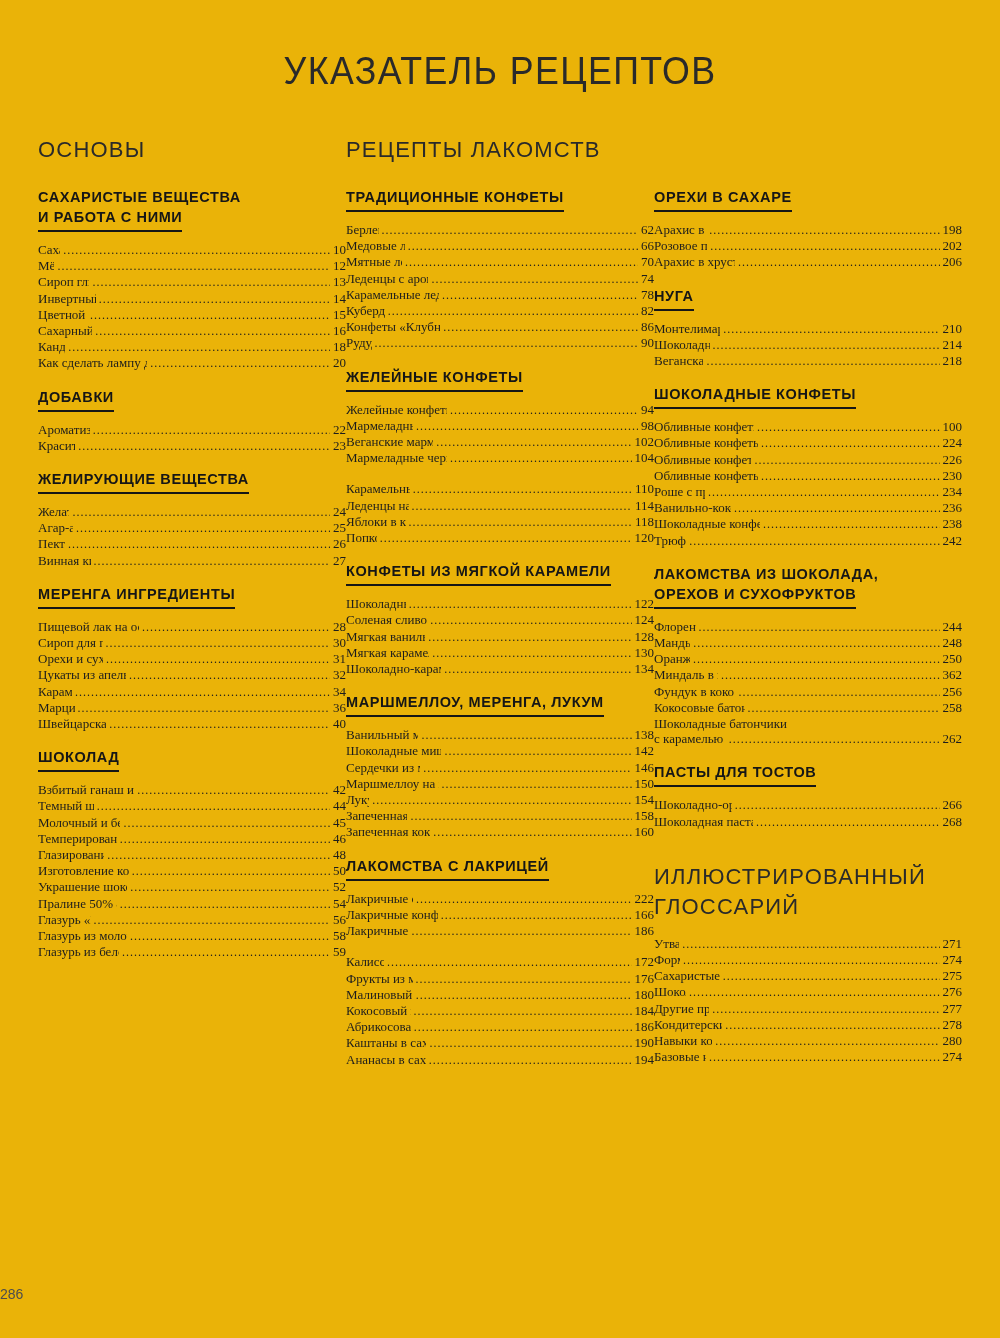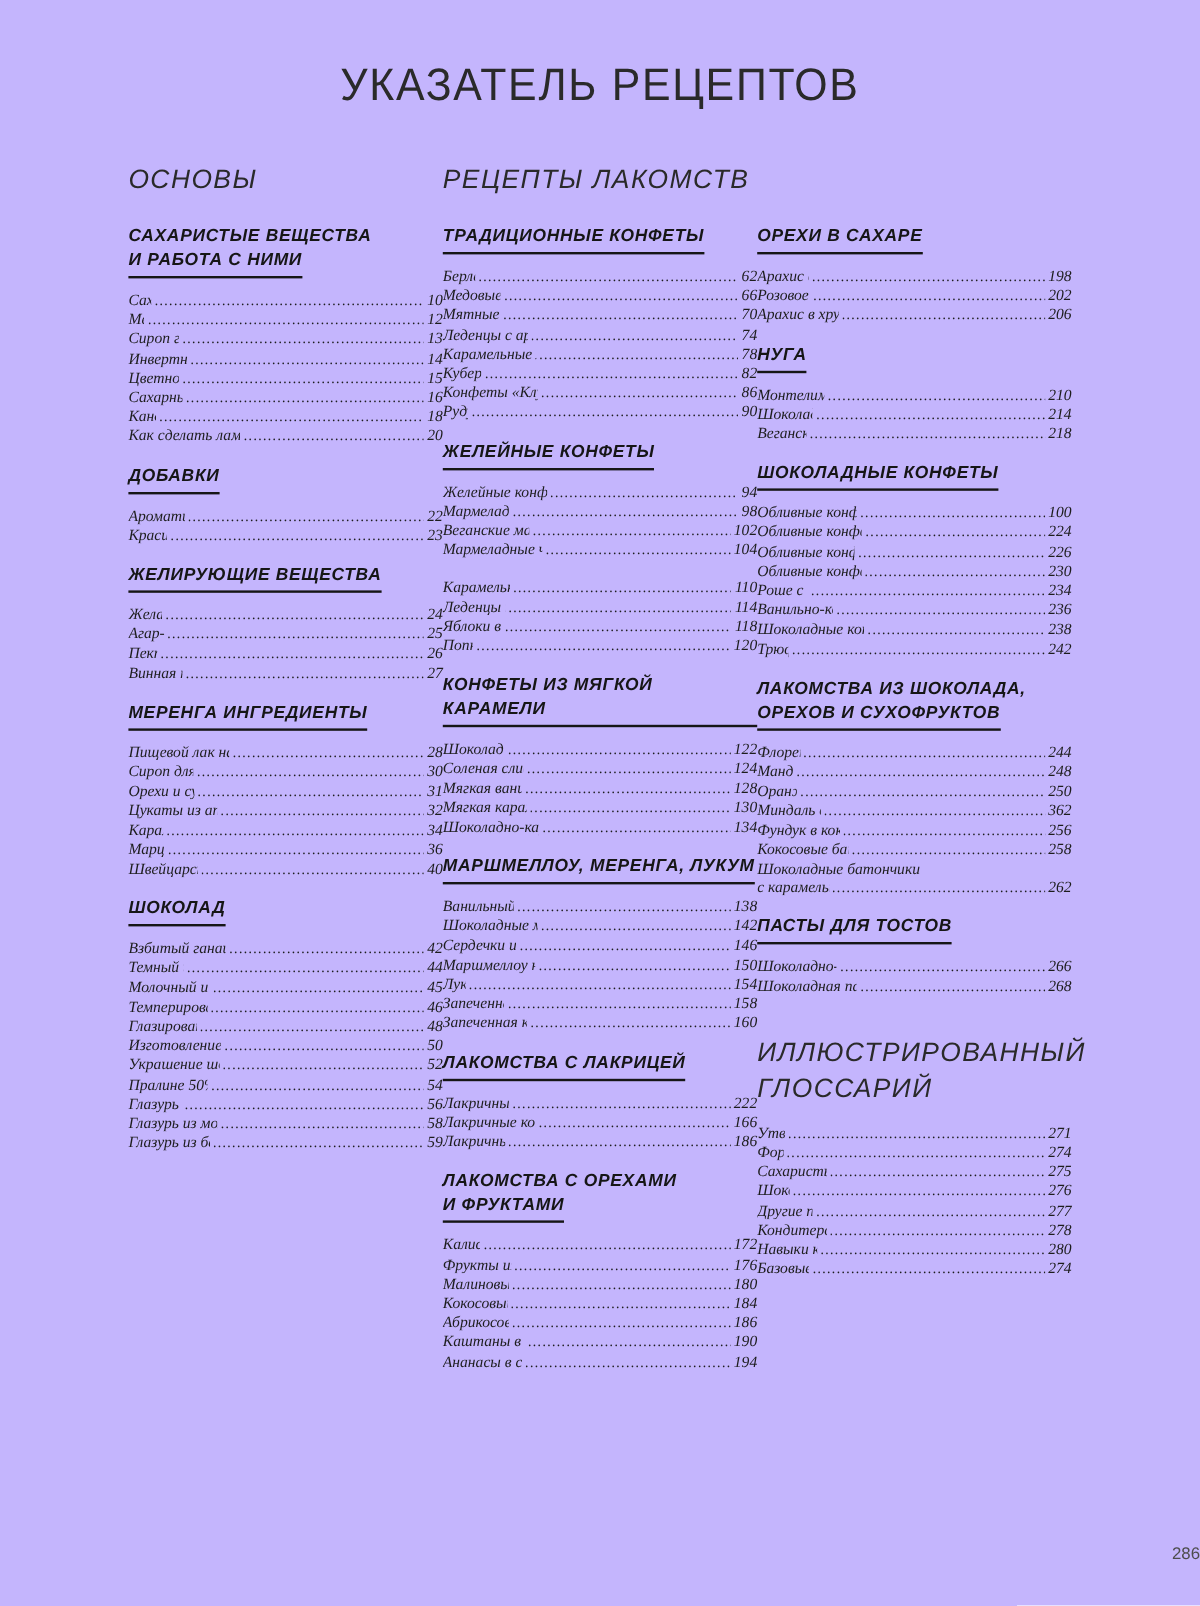--- a/index.html
+++ b/index.html
@@ -1,28 +1,28 @@
 <!DOCTYPE html>
 <html><head>
 <meta charset="utf-8">
 <style>
   html,body { margin:0; padding:0; background:#ffffff; }
   .page {
     position:relative; width:1000px; height:1338px; box-sizing:border-box;
-    margin:0 auto; padding:0 107px; background:#c4b5fd;
+    margin:0 auto; padding:0 38px; background:#eab308;
     font-family:"Liberation Serif", serif; color:#1d1d1d; overflow:hidden;
   }
   .page-title {
     font-family:"Liberation Sans", sans-serif; font-weight:300;
     font-size:38px; letter-spacing:1.5px; color:#2a2a2a;
     text-align:center; margin:0; padding-top:50px;
     transform:scaleX(0.94); transform-origin:center;
     white-space:nowrap;
   }
-  .columns { display:flex; margin-top:44px;font-style:italic; }
+  .columns { display:flex; margin-top:44px; }
   .column { flex:1 1 0; min-width:0; }
   .column-heading {
     font-family:"Liberation Sans", sans-serif; font-weight:400;
     font-size:22px; letter-spacing:1.2px; color:#2a2a2a;
     height:28px; margin-bottom:22px; white-space:nowrap;
   }
   .toc-section { margin-bottom:15px; }
   .section-title {
     font-family:"Liberation Sans", sans-serif; font-weight:bold;
     font-size:14.5px; letter-spacing:0.6px; line-height:20px;
@@ -47,21 +47,21 @@
   .toc-leader {
     flex:1 1 auto; min-width:6px; overflow:hidden; white-space:nowrap;
     margin:0 3px; color:#1d1d1d;
   }
   .toc-leader::after {
     content:"...................................................................................................";
     letter-spacing:1px; font-size:12px;
   }
   .toc-page { flex:0 0 auto; }
   .page-number {
-    position:absolute; left:0; right:0; bottom:36px; text-align:right;
+    position:absolute; left:0; right:0; bottom:36px; text-align:left;
     font-family:"Liberation Sans", sans-serif; font-size:14px; color:#4d4d4d;
   }
 </style>
 </head>
 <body>
 
 <div class="page">
   <h1 class="page-title">УКАЗАТЕЛЬ РЕЦЕПТОВ</h1>
   <div class="columns" id="columns">
       <div class="column">
@@ -432,21 +432,20 @@
               <span class="toc-page">166</span>
             </div>
             <div class="toc-entry">
               <span class="toc-label">Лакричные леденцы</span>
               <span class="toc-leader"></span>
               <span class="toc-page">186</span>
             </div>
           </div>
         </section>
         <section class="toc-section">
-          <div class="section-title"><span class="line">ЛАКОМСТВА С ОРЕХАМИ</span><span class="line underlined">И ФРУКТАМИ</span></div>
           <div class="toc-entries">
             <div class="toc-entry">
               <span class="toc-label">Калиссоны</span>
               <span class="toc-leader"></span>
               <span class="toc-page">172</span>
             </div>
             <div class="toc-entry">
               <span class="toc-label">Фрукты из марципана</span>
               <span class="toc-leader"></span>
               <span class="toc-page">176</span>

